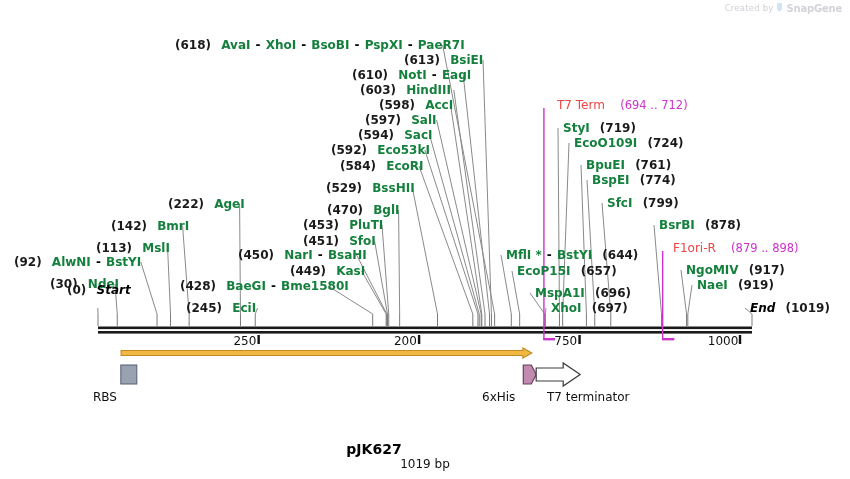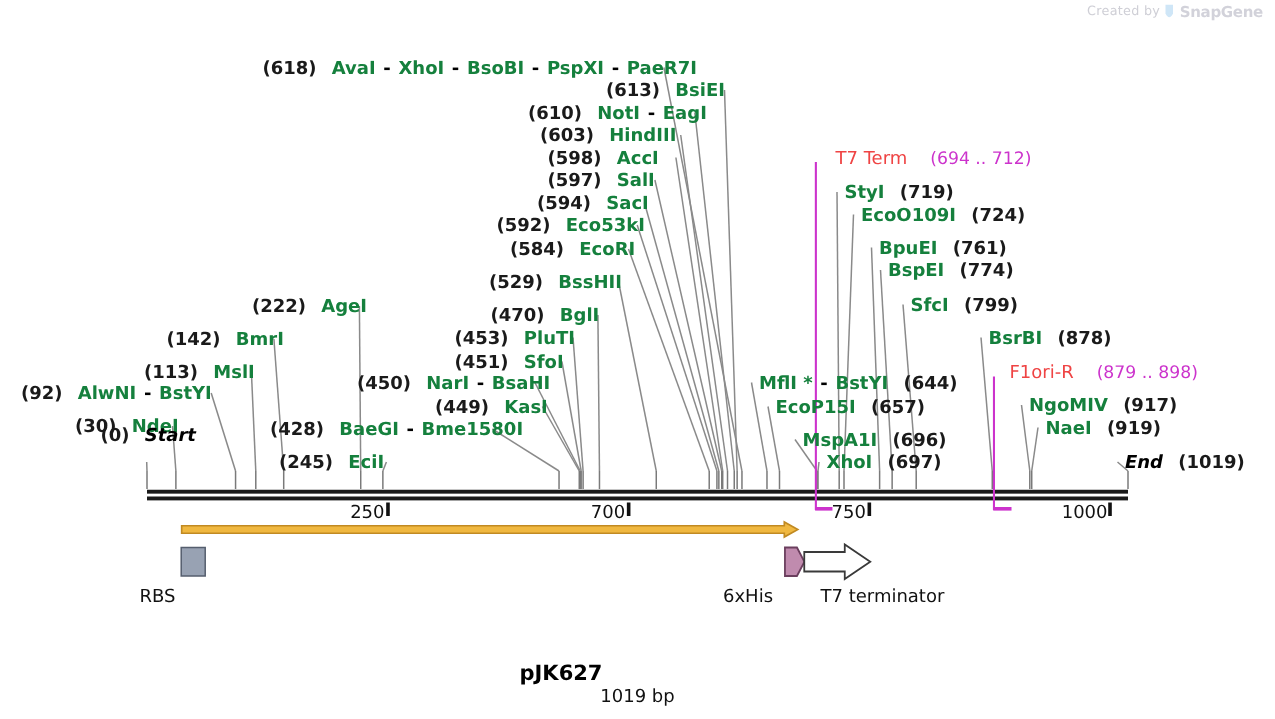--- a/index.html
+++ b/index.html
@@ -124,21 +124,21 @@
   <svg width="7" height="11" viewBox="0 0 7 11">
     <path d="M1 0 H6 V6 Q3.5 11 1 6 Z" fill="#cfe6f7"></path>
   </svg>
   <span class="wm-name">SnapGene</span>
 </div>
 
 <div class="title" style="left:0;top:441px;width:748px;text-align:center;">pJK627</div>
 <div class="subtitle" style="left:0;top:457px;width:850px;text-align:center;">1019 bp</div>
 
 <div class="ruler-num" style="left: 233.451px; top: 334px;">250</div>
-<div class="ruler-num" style="left: 393.903px; top: 334px;">700</div>
+<div class="ruler-num" style="left: 393.903px; top: 334px;">200</div>
 <div class="ruler-num" style="left: 554.354px; top: 334px;">750</div>
 <div class="ruler-num" style="left: 707.806px; top: 334px;">1000</div>
 <div class="fname" style="left: 93px; top: 390px;">RBS</div>
 <div class="fname" style="left: 482px; top: 390px;">6xHis</div>
 <div class="fname" style="left: 547px; top: 390px;">T7 terminator</div>
 <div class="lbl" style="left: 14px; top: 253px;"><span class="pos">(92)</span>&nbsp;&nbsp;<span class="enz">AlwNI</span> <span class="sep">-</span> <span class="enz">BstYI</span></div>
 <div class="lbl" style="left: 50px; top: 275px;"><span class="pos">(30)</span>&nbsp;&nbsp;<span class="enz">NdeI</span></div>
 <div class="lbl" style="left: 32px; top: 281px; margin-left: 35px;"><span class="pos">(0)</span>&nbsp;&nbsp;<span class="ital">Start</span></div>
 <div class="lbl" style="left: 96px; top: 239px;"><span class="pos">(113)</span>&nbsp;&nbsp;<span class="enz">MslI</span></div>
 <div class="lbl" style="left: 111px; top: 217px;"><span class="pos">(142)</span>&nbsp;&nbsp;<span class="enz">BmrI</span></div>
@@ -148,21 +148,21 @@
 <div class="lbl" style="left: 238px; top: 246px;"><span class="pos">(450)</span>&nbsp;&nbsp;<span class="enz">NarI</span> <span class="sep">-</span> <span class="enz">BsaHI</span></div>
 <div class="lbl" style="left: 290px; top: 262px;"><span class="pos">(449)</span>&nbsp;&nbsp;<span class="enz">KasI</span></div>
 <div class="lbl" style="left: 303px; top: 232px;"><span class="pos">(451)</span>&nbsp;&nbsp;<span class="enz">SfoI</span></div>
 <div class="lbl" style="left: 303px; top: 216px;"><span class="pos">(453)</span>&nbsp;&nbsp;<span class="enz">PluTI</span></div>
 <div class="lbl" style="left: 327px; top: 201px;"><span class="pos">(470)</span>&nbsp;&nbsp;<span class="enz">BglI</span></div>
 <div class="lbl" style="left: 326px; top: 179px;"><span class="pos">(529)</span>&nbsp;&nbsp;<span class="enz">BssHII</span></div>
 <div class="lbl" style="left: 340px; top: 157px;"><span class="pos">(584)</span>&nbsp;&nbsp;<span class="enz">EcoRI</span></div>
 <div class="lbl" style="left: 331px; top: 141px;"><span class="pos">(592)</span>&nbsp;&nbsp;<span class="enz">Eco53kI</span></div>
 <div class="lbl" style="left: 358px; top: 126px;"><span class="pos">(594)</span>&nbsp;&nbsp;<span class="enz">SacI</span></div>
 <div class="lbl" style="left: 365px; top: 111px;"><span class="pos">(597)</span>&nbsp;&nbsp;<span class="enz">SalI</span></div>
-<div class="lbl" style="left: 365px; top: 96px;"><span class="pos">(598)</span>&nbsp;&nbsp;<span class="enz">AccI</span></div>
+<div class="lbl" style="left: 379px; top: 96px;"><span class="pos">(598)</span>&nbsp;&nbsp;<span class="enz">AccI</span></div>
 <div class="lbl" style="left: 360px; top: 81px;"><span class="pos">(603)</span>&nbsp;&nbsp;<span class="enz">HindIII</span></div>
 <div class="lbl" style="left: 352px; top: 66px;"><span class="pos">(610)</span>&nbsp;&nbsp;<span class="enz">NotI</span> <span class="sep">-</span> <span class="enz">EagI</span></div>
 <div class="lbl" style="left: 404px; top: 51px;"><span class="pos">(613)</span>&nbsp;&nbsp;<span class="enz">BsiEI</span></div>
 <div class="lbl" style="left: 175px; top: 36px;"><span class="pos">(618)</span>&nbsp;&nbsp;<span class="enz">AvaI</span> <span class="sep">-</span> <span class="enz">XhoI</span> <span class="sep">-</span> <span class="enz">BsoBI</span> <span class="sep">-</span> <span class="enz">PspXI</span> <span class="sep">-</span> <span class="enz">PaeR7I</span></div>
 <div class="lbl" style="left: 506px; top: 246px;"><span class="enz">MflI *</span> <span class="sep">-</span> <span class="enz">BstYI</span>&nbsp;&nbsp;<span class="pos">(644)</span></div>
 <div class="lbl" style="left: 517px; top: 262px;"><span class="enz">EcoP15I</span>&nbsp;&nbsp;<span class="pos">(657)</span></div>
 <div class="lbl" style="left: 535px; top: 284px;"><span class="enz">MspA1I</span>&nbsp;&nbsp;<span class="pos">(696)</span></div>
 <div class="lbl" style="left: 551px; top: 299px;"><span class="enz">XhoI</span>&nbsp;&nbsp;<span class="pos">(697)</span></div>
 <div class="lbl" style="left: 563px; top: 119px;"><span class="enz">StyI</span>&nbsp;&nbsp;<span class="pos">(719)</span></div>
 <div class="lbl" style="left: 574px; top: 134px;"><span class="enz">EcoO109I</span>&nbsp;&nbsp;<span class="pos">(724)</span></div>

